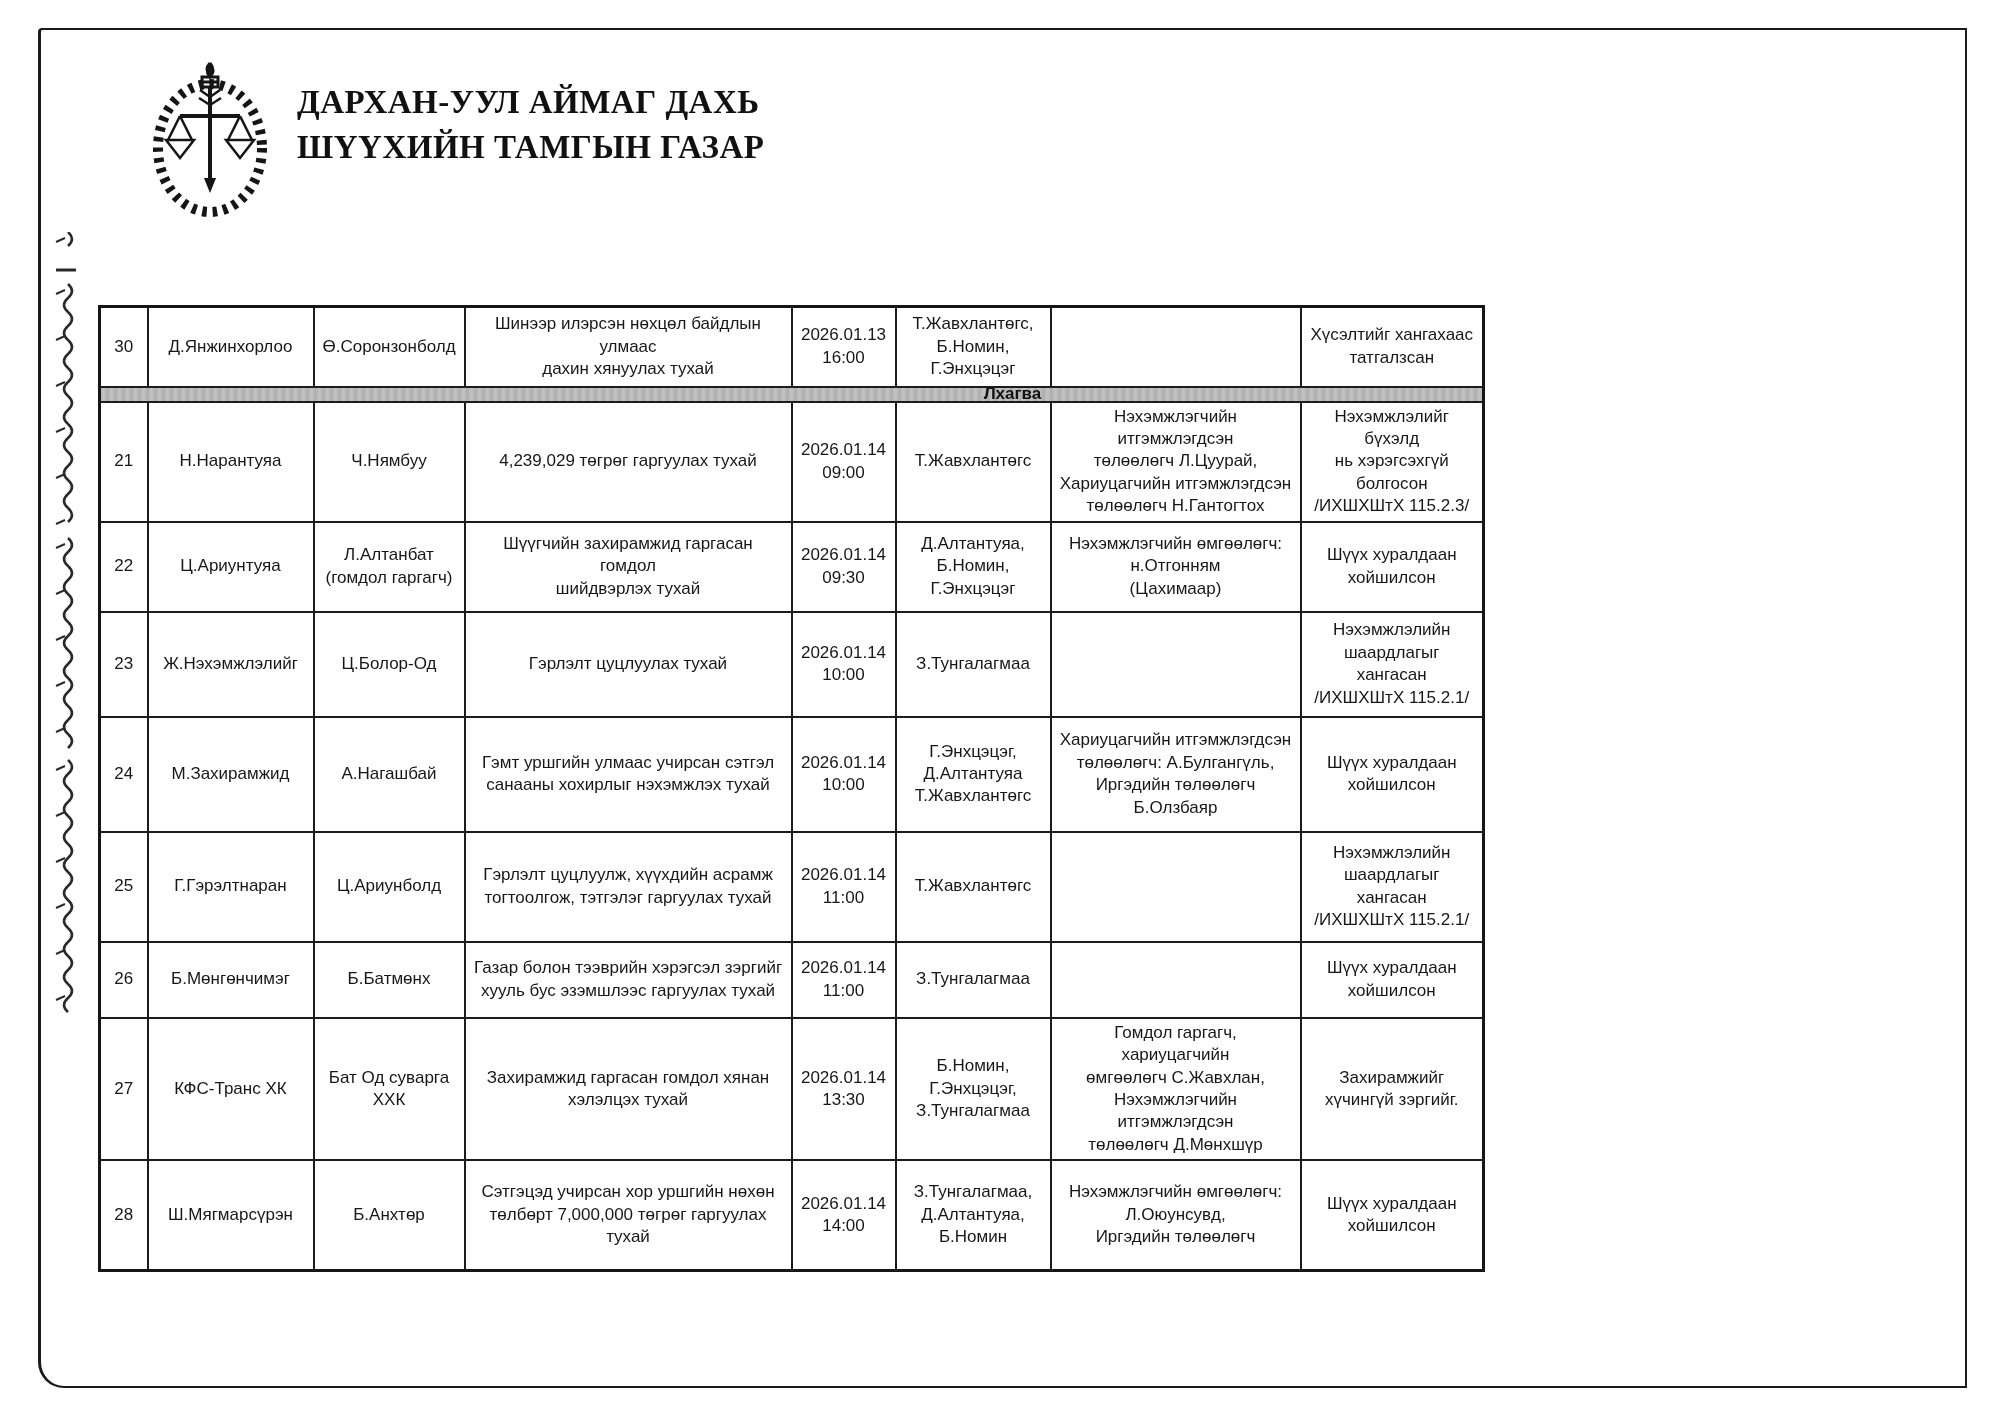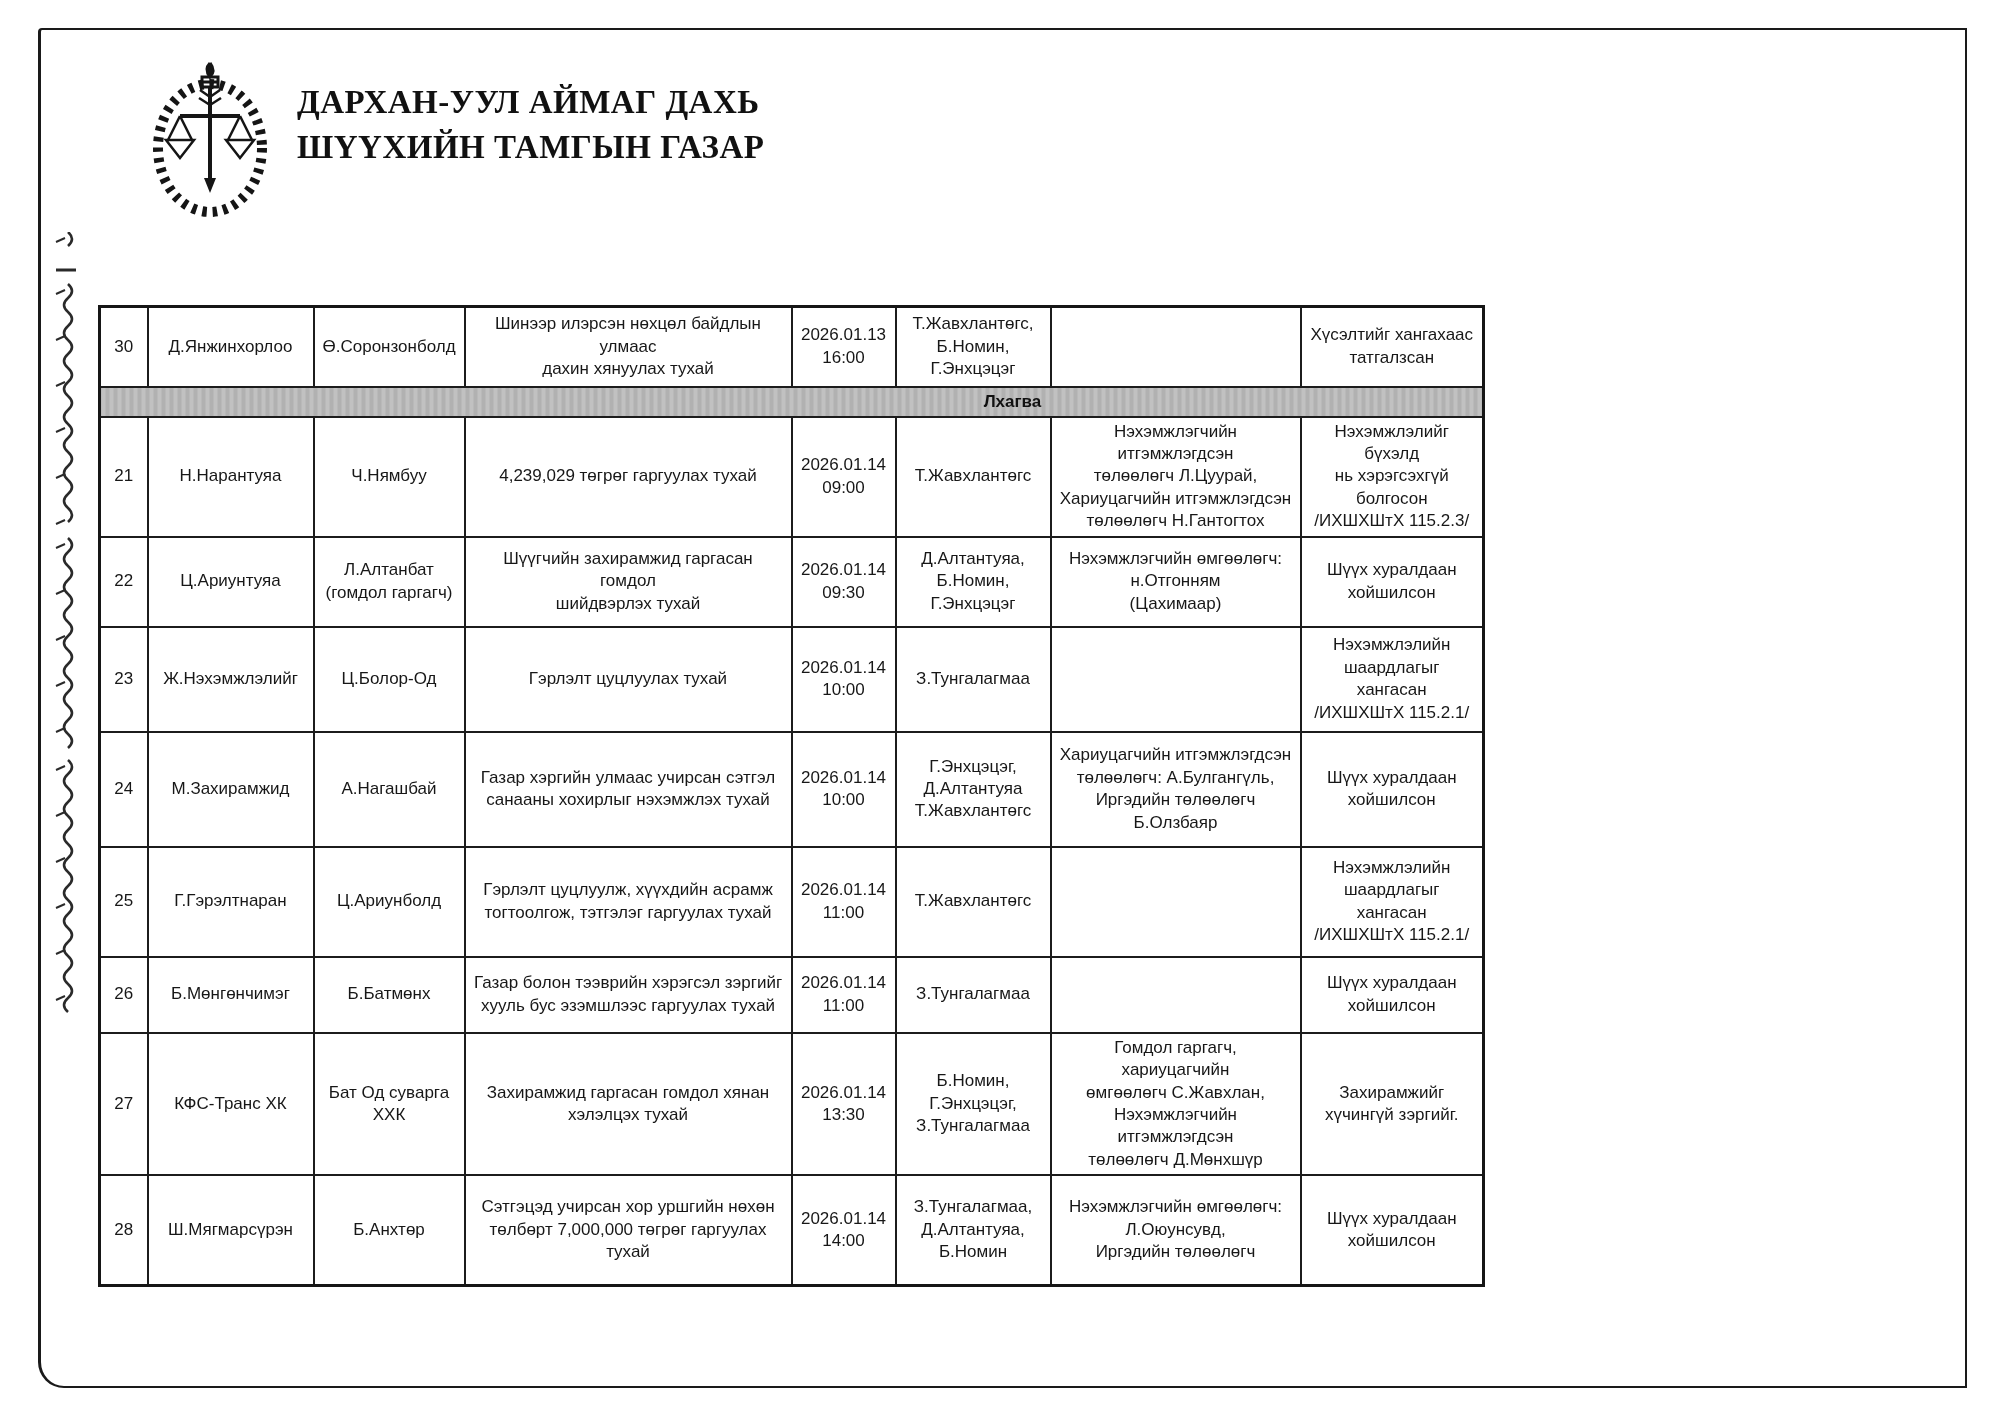--- a/index.html
+++ b/index.html
@@ -135,21 +135,21 @@
 дахин хянуулах тухай</td>
           <td>2026.01.13
 16:00</td>
           <td>Т.Жавхлантөгс,
 Б.Номин,
 Г.Энхцэцэг</td>
           <td></td>
           <td>Хүсэлтийг хангахаас
 татгалзсан</td>
         </tr>
-        <tr style="height: 30px;">
+        <tr style="height: 15px;">
           <td colspan="8" class="day-banner"><span>Лхагва</span></td>
         </tr>
         <tr style="height: 112px;">
           <td>21</td>
           <td>Н.Нарантуяа</td>
           <td>Ч.Нямбуу</td>
           <td>4,239,029 төгрөг гаргуулах тухай</td>
           <td>2026.01.14
 09:00</td>
           <td>Т.Жавхлантөгс</td>
@@ -190,21 +190,21 @@
           <td>З.Тунгалагмаа</td>
           <td></td>
           <td>Нэхэмжлэлийн
 шаардлагыг хангасан
 /ИХШХШтХ 115.2.1/</td>
         </tr>
         <tr style="height: 115px;">
           <td>24</td>
           <td>М.Захирамжид</td>
           <td>А.Нагашбай</td>
-          <td>Газар хэргийн улмаас учирсан сэтгэл
+          <td>Гэмт уршгийн улмаас учирсан сэтгэл
 санааны хохирлыг нэхэмжлэх тухай</td>
           <td>2026.01.14
 10:00</td>
           <td>Г.Энхцэцэг,
 Д.Алтантуяа
 Т.Жавхлантөгс</td>
           <td>Хариуцагчийн итгэмжлэгдсэн
 төлөөлөгч: А.Булгангүль,
 Иргэдийн төлөөлөгч Б.Олзбаяр</td>
           <td>Шүүх хуралдаан

